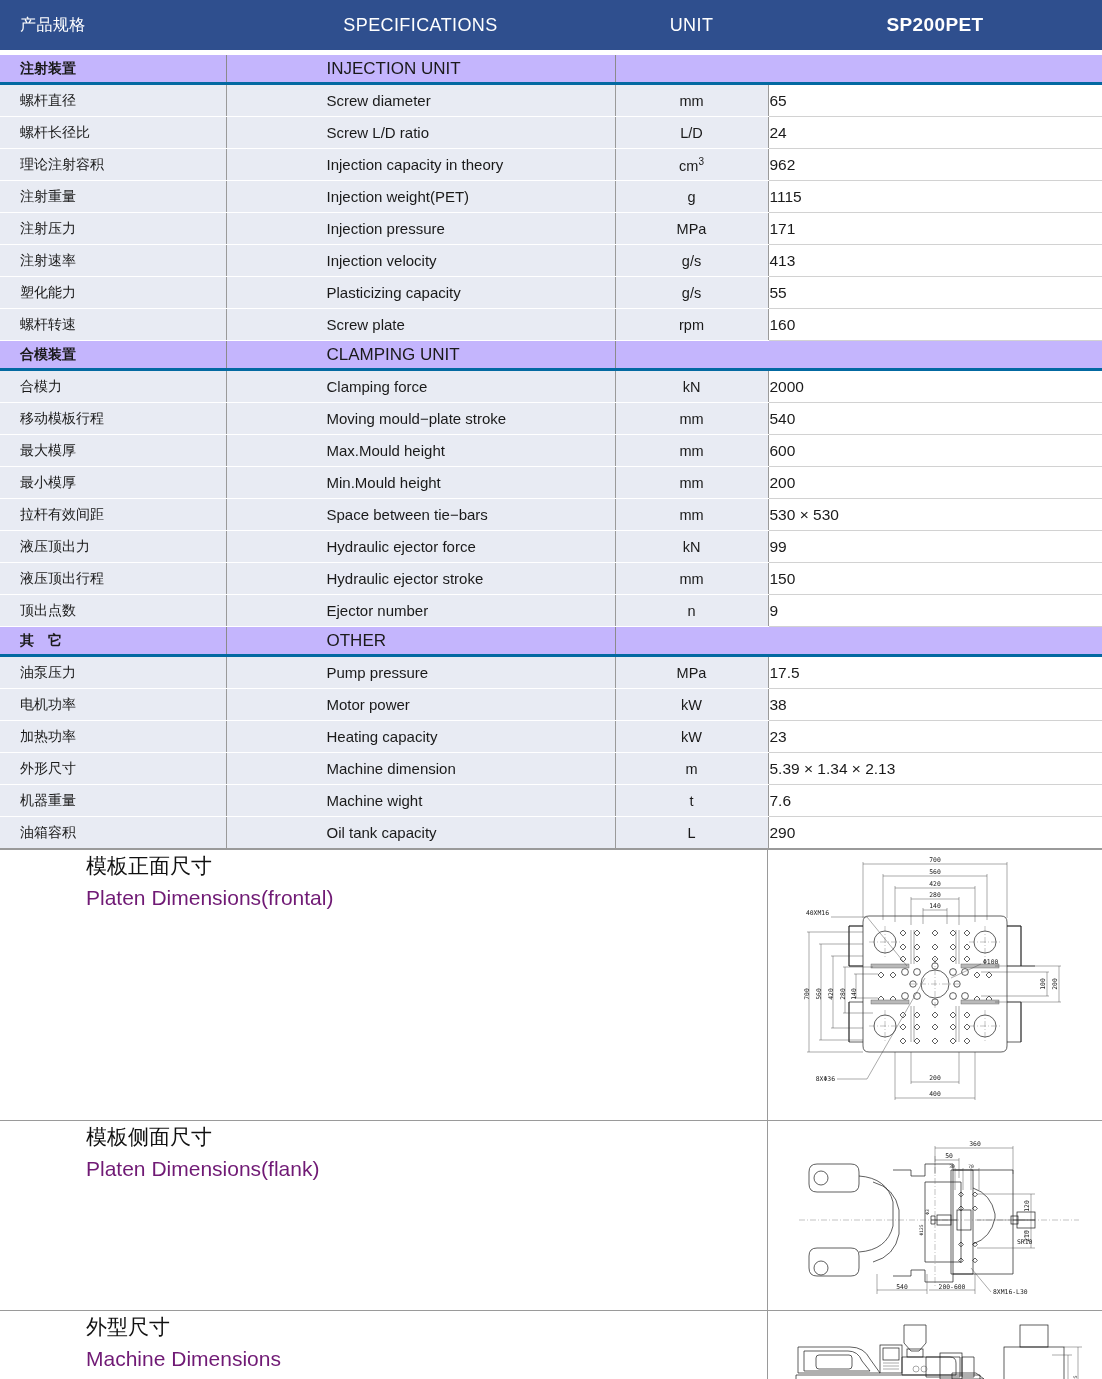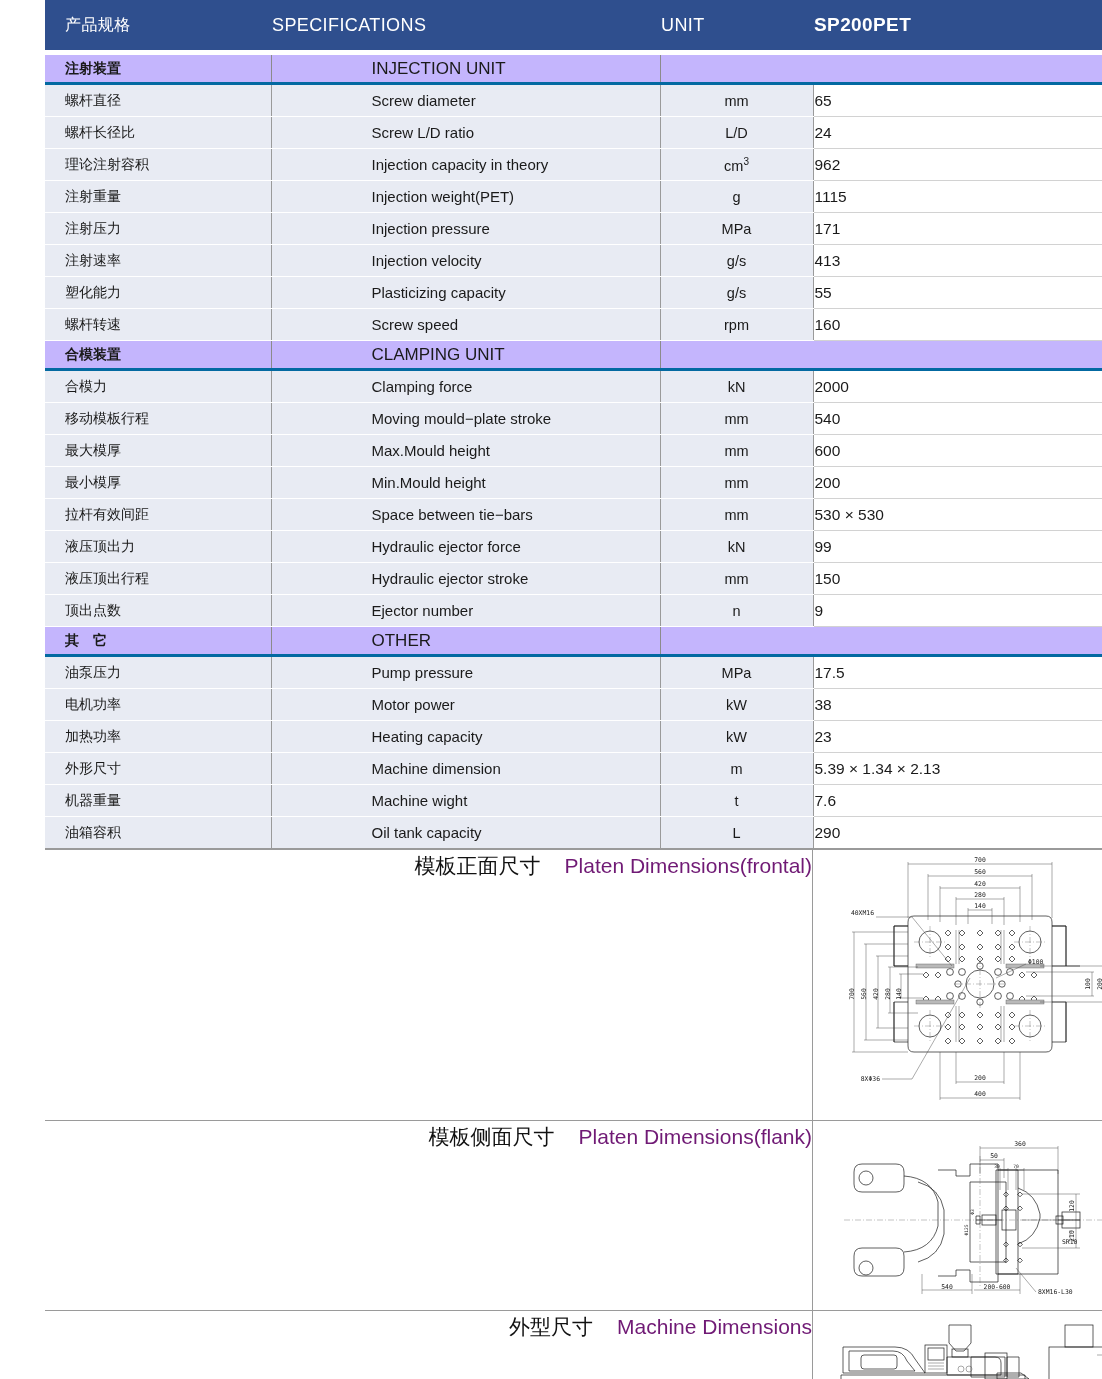--- a/index.html
+++ b/index.html
@@ -13,40 +13,40 @@
     height: 1379px;
     overflow: hidden;
     color: #1a1a1a;
   }
 
   .sheet {
     position: relative;
     width: 1102px;
     height: 1379px;
     box-sizing: border-box;
-    padding-left: 45px;
   }
 
   
   table.spec {
     width: 1102px;
     border-collapse: collapse;
     table-layout: fixed;
   }
   table.spec col.c-cn   { width: 226px; }
   table.spec col.c-en   { width: 389px; }
   table.spec col.c-unit { width: 153px; }
   table.spec col.c-val  { width: 334px; }
 
   
   tr.head-row td {
     background: #2F4F8E;
     color: #ffffff;
     height: 48px;
     border: none;
+    text-align: center;
     vertical-align: middle;
     font-size: 18px;
     letter-spacing: 0.4px;
   }
   tr.head-row td.h-cn {
     text-align: left;
     padding-left: 20px;
     font-size: 16px;
   }
   tr.head-row td.h-model {
@@ -126,24 +126,23 @@
     width: 1102px;
     box-sizing: border-box;
     border-bottom: 1px solid #9a9a9a;
   }
   .draw-block.first { border-top: 1px solid #9a9a9a; }
   .draw-label {
     width: 768px;
     box-sizing: border-box;
     border-right: 1px solid #9a9a9a;
     display: flex;
-    flex-direction: row;
-    justify-content: flex-end;
+    flex-direction: column;
+    justify-content: flex-start;
     padding-left: 86px;
-    gap: 24px;
   }
   .draw-label .cn {
     font-size: 21px;
     line-height: 1.5;
     color: #111;
   }
   .draw-label .en {
     font-size: 21px;
     line-height: 1.5;
     color: #701a75;
@@ -242,21 +241,21 @@
           <td class="d-val">413</td>
         </tr>
         <tr class="data">
           <td class="d-cn">塑化能力</td>
           <td class="d-en">Plasticizing capacity</td>
           <td class="d-unit"><span>g/s</span></td>
           <td class="d-val">55</td>
         </tr>
         <tr class="data">
           <td class="d-cn">螺杆转速</td>
-          <td class="d-en">Screw speed</td>
+          <td class="d-en">Screw plate</td>
           <td class="d-unit"><span>rpm</span></td>
           <td class="d-val">160</td>
         </tr>
         <tr class="sec">
           <td class="s-cn">合模装置</td>
           <td class="s-en">CLAMPING UNIT</td>
           <td class="s-unit"></td>
           <td class="s-val"></td>
         </tr>
         <tr class="data">

